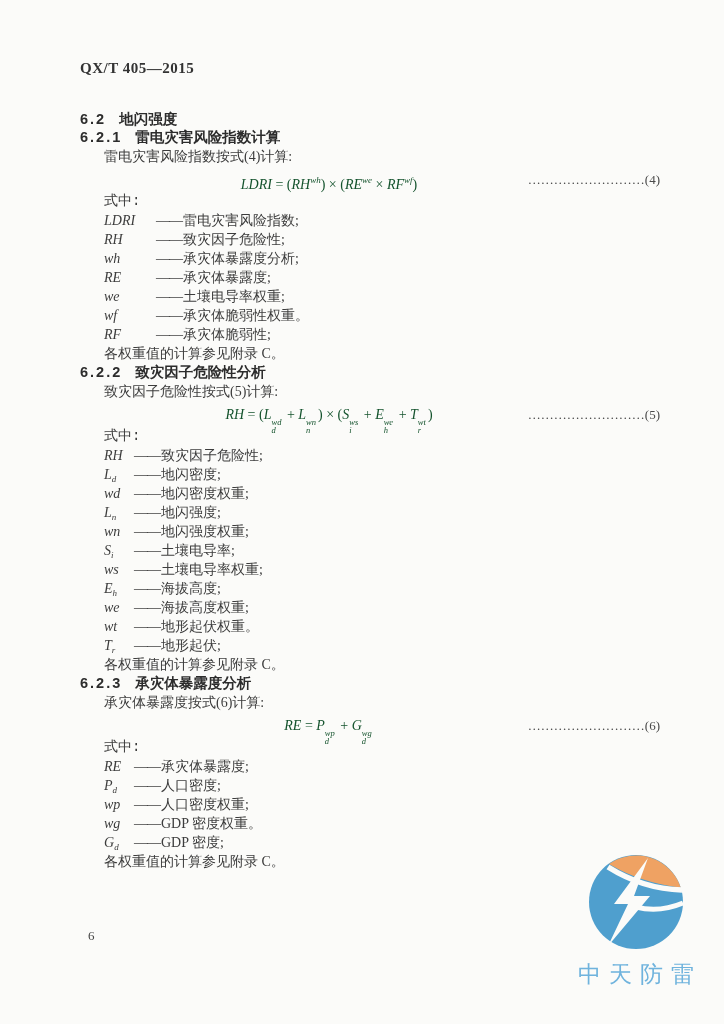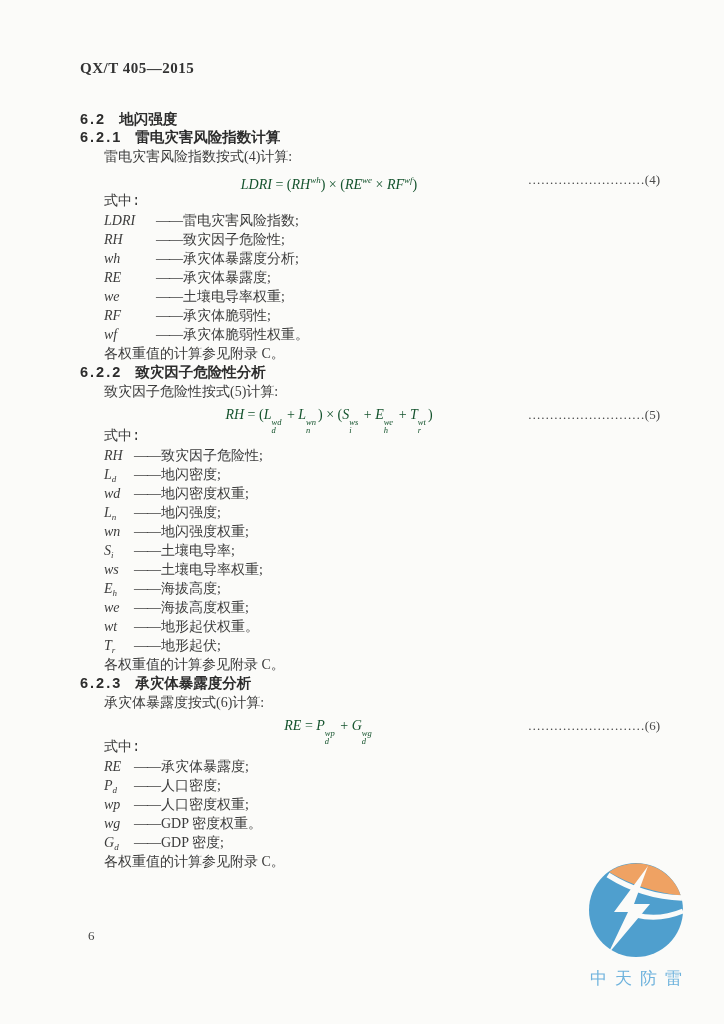--- a/index.html
+++ b/index.html
@@ -51,21 +51,21 @@
   .defs-wide .term{min-width:52px;}
   .defs-narrow .term{min-width:30px;}
   .term sub{font-size:9px;vertical-align:-3px;}
   .dash{letter-spacing:-1px;margin-right:1px;color:#3c3c3c;}
   .page-number{position:absolute;left:88px;top:928px;font-size:13px;color:#444;}
   .logo{
     position:absolute;right:10px;bottom:34px;width:156px;
     text-align:center;
   }
   .logo-text{
-    margin-top:3px;font-size:17px;letter-spacing:8px;padding-left:8px;
+    margin-top:3px;font-size:23px;letter-spacing:8px;padding-left:8px;
     color:#6fb3dd;font-family:"Liberation Sans", sans-serif;font-weight:400;
     white-space:nowrap;
   }
 </style>
 </head>
 <body>
 
 <div class="doc-header">QX/T 405—2015</div>
 
 <div class="content">
@@ -99,25 +99,25 @@
 
       <div class="def-row">
         <i class="term"><span>RE</span><sub></sub></i><span class="dash">——</span><span class="desc">承灾体暴露度;</span>
       </div>
 
       <div class="def-row">
         <i class="term"><span>we</span><sub></sub></i><span class="dash">——</span><span class="desc">土壤电导率权重;</span>
       </div>
 
       <div class="def-row">
+        <i class="term"><span>wf</span><sub></sub></i><span class="dash">——</span><span class="desc">承灾体脆弱性权重。</span>
+      </div>
+
+      <div class="def-row">
         <i class="term"><span>RF</span><sub></sub></i><span class="dash">——</span><span class="desc">承灾体脆弱性;</span>
-      </div>
-
-      <div class="def-row">
-        <i class="term"><span>wf</span><sub></sub></i><span class="dash">——</span><span class="desc">承灾体脆弱性权重。</span>
       </div>
     </div>
   <div class="note">各权重值的计算参见附录 C。</div>
 
   <div class="sec-heading sub">
     <span class="sec-num">6.2.2</span><span class="sec-title">致灾因子危险性分析</span>
   </div>
   <div class="para">致灾因子危险性按式(5)计算:</div>
   <div class="formula-row">
     <span class="f-expr"><i class="fv">RH</i> = (<i class="fv">L</i><span class="ss">

